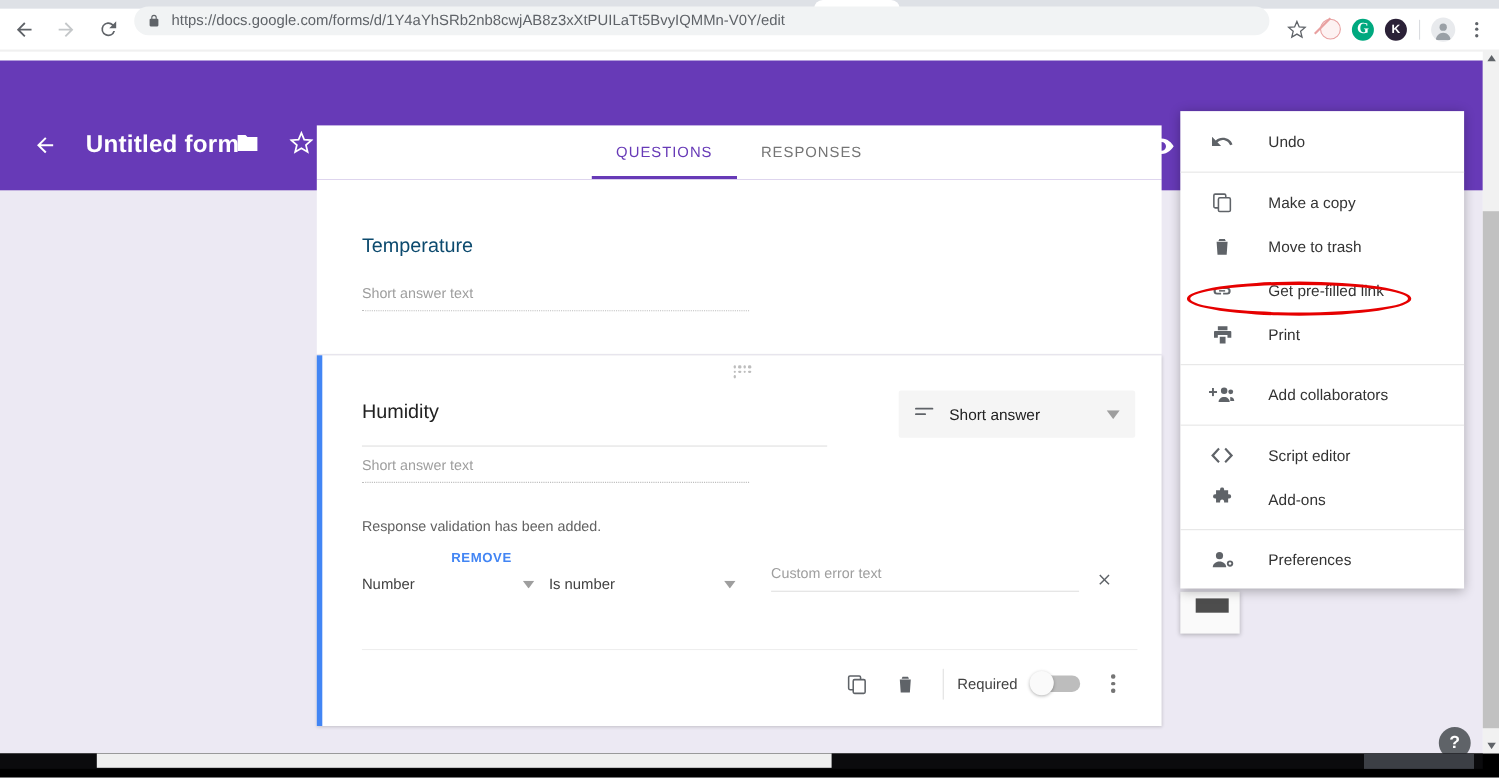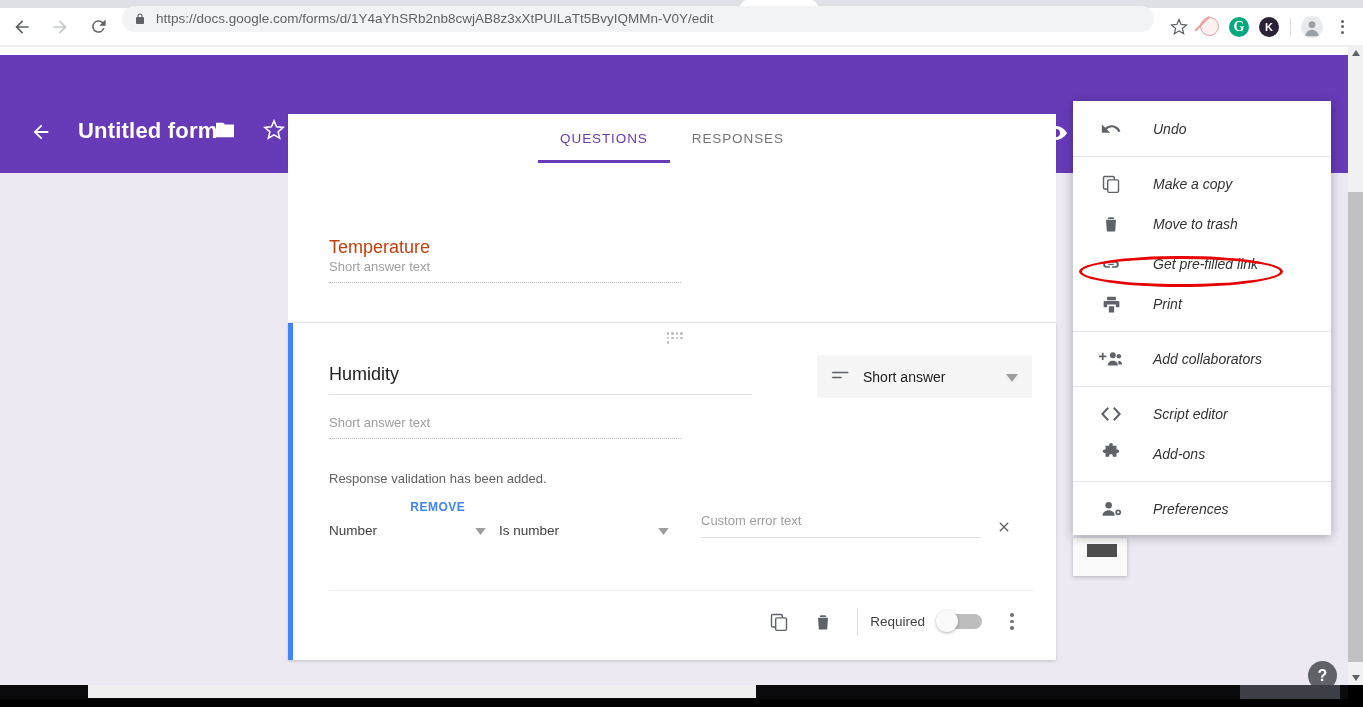--- a/index.html
+++ b/index.html
@@ -158,21 +158,21 @@
     content: ""; position: absolute; left: 0; right: 0; bottom: 0;
     height: 3px; background: #673ab7;
   }
 
   .card-temp {
     position: absolute; left: 288px; top: 163px; width: 768px; height: 159px;
     background: #ffffff;
   }
   .q-title-static {
     position: absolute; left: 41px; top: 50px;
-    font-size: 18px; color: #c2410c; margin-top: 24px;
+    font-size: 18px; color: #0c4a6e;
   }
   .short-answer-ph {
     position: absolute; left: 41px; top: 96px; width: 352px;
     font-size: 13px; color: #9e9e9e;
     padding-bottom: 8px;
     border-bottom: 1px dotted #bdbdbd;
   }
 
   .card-hum {
     position: absolute; left: 288px; top: 323px; width: 768px; height: 337px;
@@ -183,21 +183,21 @@
   .drag-handle {
     position: absolute; left: 50%; top: 9px; transform: translateX(-50%);
     width: 16px; display: flex; flex-wrap: wrap; gap: 2px;
   }
   .drag-handle i {
     width: 2.5px; height: 2.5px; border-radius: 50%; background: #bdbdbd; display: block;
   }
   .q-title-input {
     position: absolute; left: 36px; top: 41px; width: 423px;
     font-size: 18px; color: #212121;
-    padding-bottom: 9px; border-bottom: 1px solid #e0e0e0;
+    padding-bottom: 20px; border-bottom: 1px solid #e0e0e0;
   }
   .hum-answer-ph {
     position: absolute; left: 36px; top: 92px; width: 352px;
     font-size: 13px; color: #9e9e9e;
     padding-bottom: 8px; border-bottom: 1px dotted #bdbdbd;
   }
   .type-select {
     position: absolute; left: 524px; top: 32px; width: 215px; height: 43px;
     background: #f5f5f5; border-radius: 2px;
     display: flex; align-items: center; padding: 0 14px;
@@ -268,21 +268,21 @@
 
   
   .menu {
     position: absolute; left: 1073px; top: 101px; width: 258px;
     background: #ffffff;
     box-shadow: 0 2px 10px rgba(0,0,0,.30);
     padding: 8px 0 6px 0;
   }
   .menu-item {
     height: 40px; display: flex; align-items: center; padding: 0 0 0 26px;
-    font-size: 14px; color: #333333; font-style: italic;
+    font-size: 14px; color: #333333;
   }
   .menu-item .mi-ico {
     width: 24px; height: 24px; margin-right: 30px; flex: 0 0 auto;
     display: flex; align-items: center; justify-content: center;
   }
   .menu-div { height: 1px; background: #e6e6e6; margin: 7px 0; }
 
   .red-ellipse {
     position: absolute; left: 1079px; top: 256px;
     width: 204px; height: 31px;

